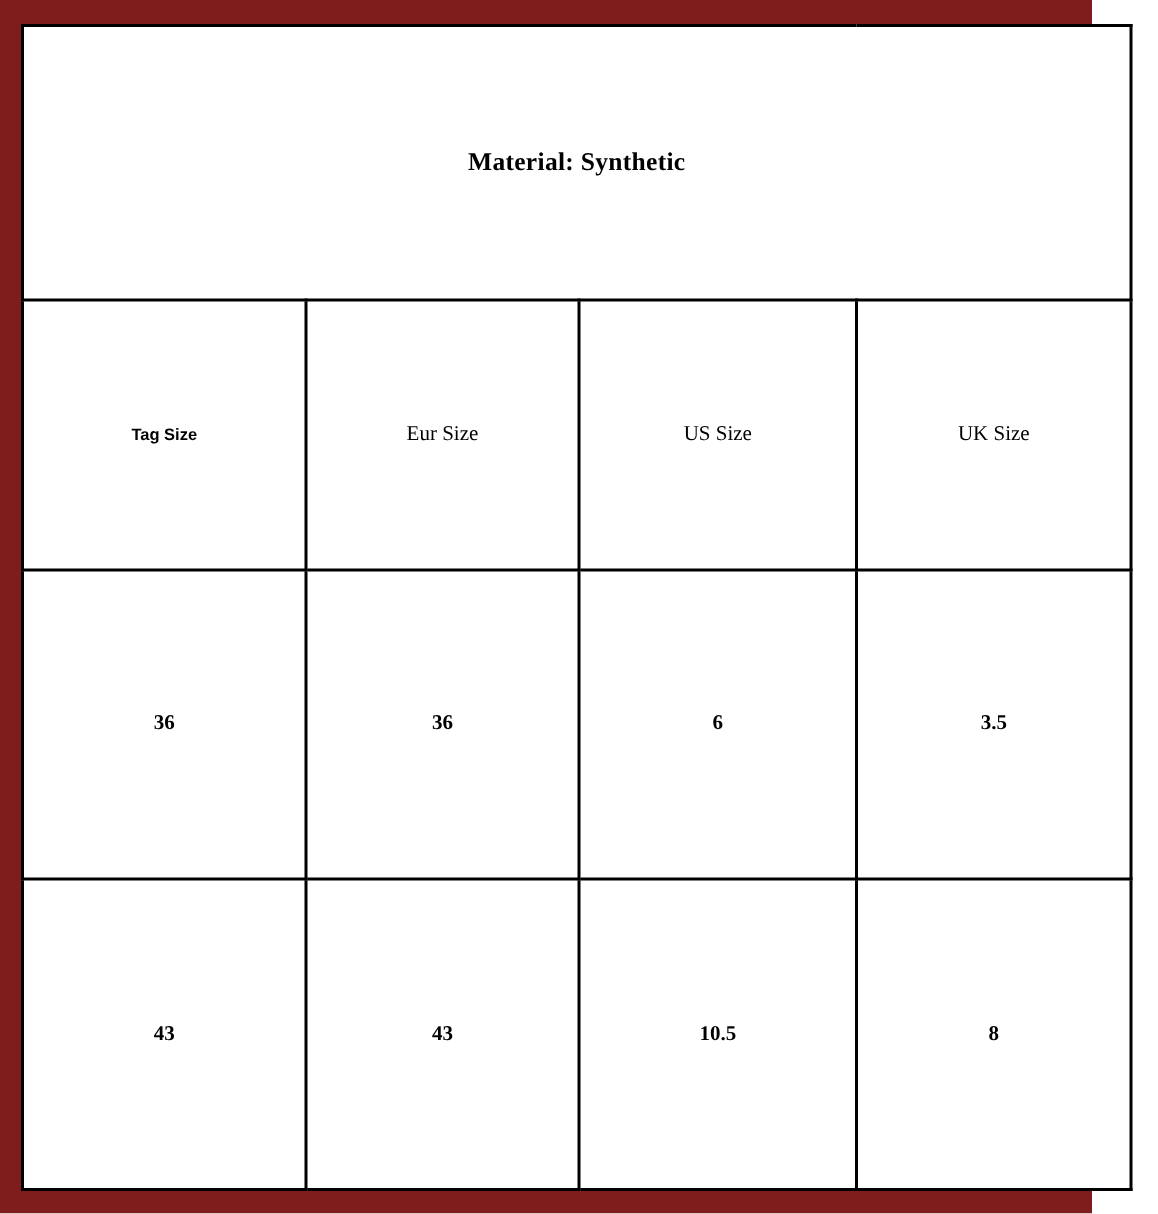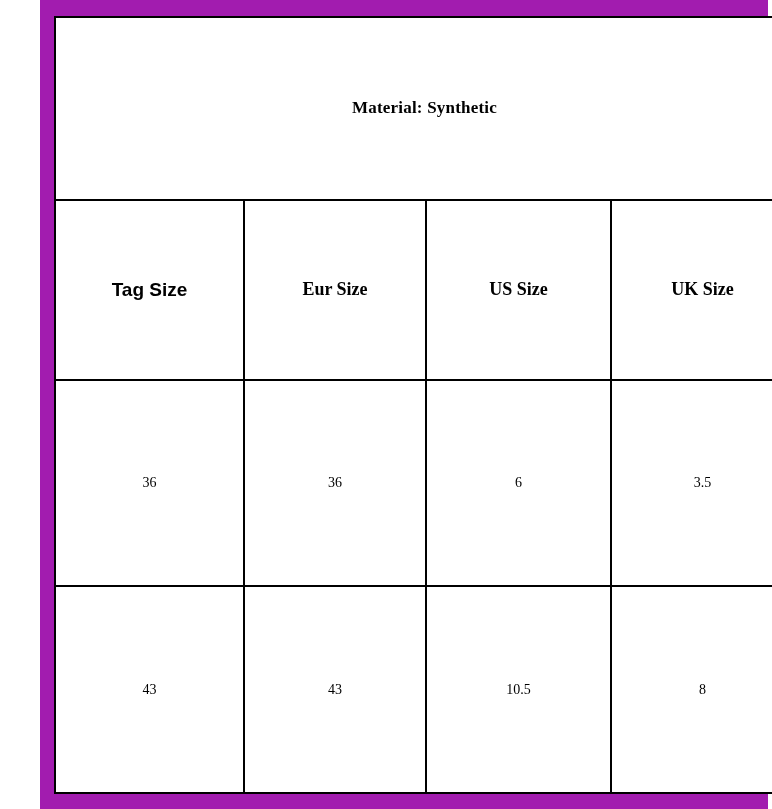--- a/index.html
+++ b/index.html
@@ -11,22 +11,21 @@
     width: 772px;
     height: 809px;
     font-family: "Liberation Serif", serif;
     color: #000000;
     overflow: hidden;
   }
   #page {
     position: relative;
     width: 728px;
     height: 809px;
-    background: #a21caf;
-    margin-left: 40px;
+    background: #7f1d1d;
   }
   table.size-chart {
     position: absolute;
     left: 14px;
     top: 16px;
     width: 739px;
     height: 778px;
     border-collapse: collapse;
     table-layout: fixed;
     background: #ffffff;
@@ -47,32 +46,32 @@
   .title-cell {
     height: 70px;
     font-family: "Liberation Serif", serif;
     font-weight: bold;
     font-size: 17px;
     letter-spacing: 0.2px;
   }
   .header-cell {
     height: 69px;
     font-family: "Liberation Serif", serif;
-    font-weight: bold;
-    font-size: 18px;
+    font-weight: normal;
+    font-size: 14px;
   }
   .header-cell.sans {
     font-family: "Liberation Sans", sans-serif;
     font-weight: bold;
-    font-size: 19px;
+    font-size: 11px;
   }
   .data-cell {
     height: 79.5px;
     font-family: "Liberation Serif", serif;
-    font-weight: normal;
+    font-weight: bold;
     font-size: 14px;
   }
 </style>
 </head>
 <body>
 
 <div id="page">
   <table class="size-chart">
     <colgroup>
       <col class="c1">

